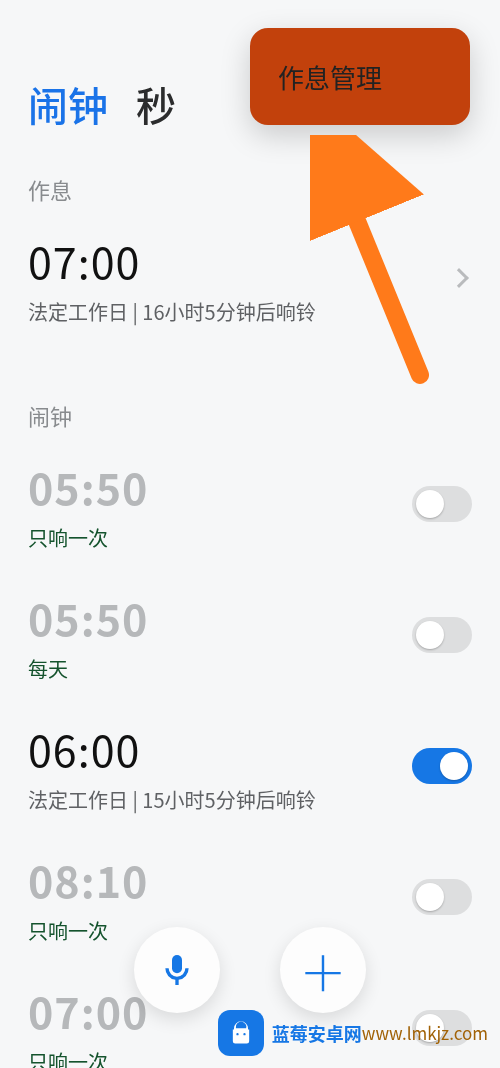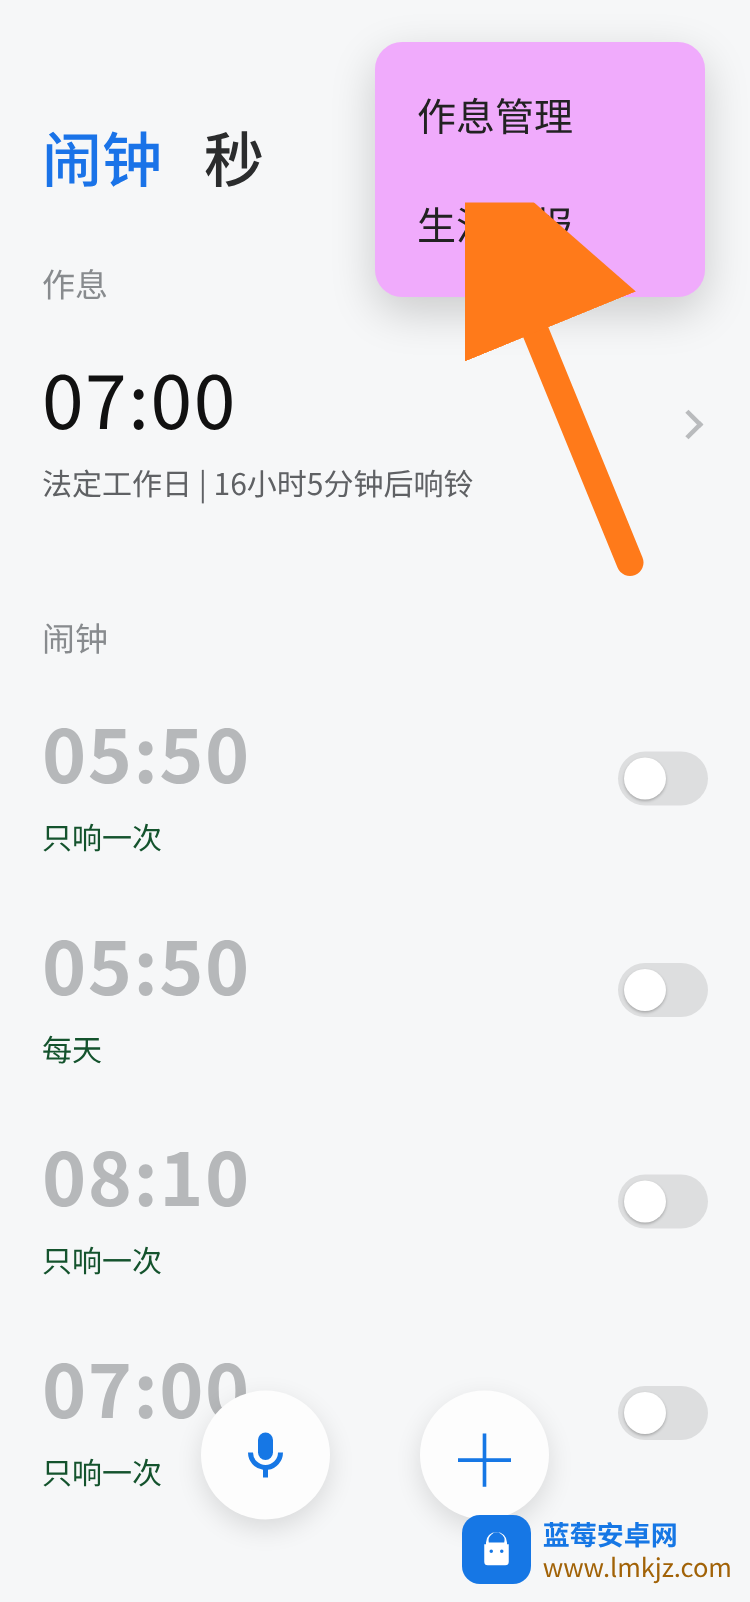--- a/index.html
+++ b/index.html
@@ -11,21 +11,21 @@
     .tab-active { color: #1a73e8; }
     .tab-inactive { color: #2b2c2d; }
 
     
     .section-label { font-size: 22px; color: #888b8e; padding: 40px 28px 8px 28px; }
     .section-label.small-gap { padding-top: 55px; }
 
     
     .row { display: flex; align-items: center; padding: 16px 28px 18px 28px; }
     .row-left { flex: 1 1 auto; }
-    .time { font-size: 50px; font-weight: 400; letter-spacing: 1px; }
+    .time { font-size: 43px; font-weight: 400; letter-spacing: 1px; }
     .time.on  { color: #111; }
     .time.off { color: #b6b8ba; font-weight: bold; }
     .sub { font-size: 20px; margin-top: 6px; }
     .sub.on  { color: #5f6164; }
     .sub.off { color: #14532d; }
 
     
     .chevron { width: 14px; height: 14px; border-right: 3px solid #b9bbbd; border-bottom: 3px solid #b9bbbd; transform: rotate(-45deg); margin-right: 6px; }
 
     
@@ -36,30 +36,30 @@
     .toggle.off .knob { left: 4px; }
     .toggle.on  .knob { right: 4px; }
 
     
     .fab-wrap { position: absolute; bottom: 55px; left: 0; right: 0; display: flex; justify-content: center; gap: 60px; }
     .fab { width: 86px; height: 86px; border-radius: 50%; background: #fdfdfd; box-shadow: 0 6px 18px rgba(0,0,0,.12); display: flex; align-items: center; justify-content: center; }
     .mic-svg { width: 40px; height: 40px; }
     .plus { color: #1677e5; font-size: 48px; font-weight: 300; line-height: 1; }
 
     
-    .menu { position: absolute; top: 28px; right: 30px; width: 220px; background: #f0abfc; border-radius: 18px; box-shadow: 0 10px 30px rgba(0,0,0,.18); padding: 12px 0; }
+    .menu { position: absolute; top: 28px; right: 30px; width: 220px; background: #c2410c; border-radius: 18px; box-shadow: 0 10px 30px rgba(0,0,0,.18); padding: 12px 0; }
     .menu-item { font-size: 26px; color: #222; padding: 18px 28px; }
 
     
     .arrow-svg { position: absolute; top: 135px; left: 310px; width: 130px; height: 250px; pointer-events: none; }
 
     
     .wm { position: absolute; right: 12px; bottom: 12px; display: flex; align-items: center; gap: 8px; }
     .wm-badge { width: 46px; height: 46px; border-radius: 12px; background: #1677e5; display: flex; align-items: center; justify-content: center; }
-    .wm-text { display: flex; flex-direction: column; line-height: 1.15; }
+    .wm-text { display: flex; flex-direction: row; line-height: 1.15; }
     .wm-title { font-size: 18px; font-weight: 700; color: #1677e5; }
     .wm-url   { font-size: 17px; color: #a16207; }
   </style>
 </head>
 <body>
 
 <div class="screen">
 
   <div class="tabs">
     <span class="tab-active">闹钟</span>
@@ -90,20 +90,29 @@
   <div class="row">
     <div class="row-left">
       <div class="time off">05:50</div>
       <div class="sub off">每天</div>
     </div>
     <span class="toggle off">
         <span class="knob"></span>
       </span>
   </div>
 
+  <div class="row">
+    <div class="row-left">
+      <div class="time on">06:00</div>
+      <div class="sub on">法定工作日 | 15小时5分钟后响铃</div>
+    </div>
+    <span class="toggle on">
+        <span class="knob"></span>
+      </span>
+  </div>
 
   <div class="row">
     <div class="row-left">
       <div class="time off">08:10</div>
       <div class="sub off">只响一次</div>
     </div>
     <span class="toggle off">
         <span class="knob"></span>
       </span>
   </div>
@@ -125,21 +134,20 @@
         <path fill="#1677e5" d="M17 11a5 5 0 0 1-10 0H5a7 7 0 0 0 6 6.92V21h2v-3.08A7 7 0 0 0 19 11h-2z"></path>
       </svg>
     </div>
     <div class="fab">
       <span class="plus">＋</span>
     </div>
   </div>
 
   <div class="menu">
     <div class="menu-item">作息管理</div>
-    <div class="menu-item">生活早报</div>
   </div>
 
   <svg class="arrow-svg" viewBox="0 0 130 250">
     <defs>
       <marker id="ah" viewBox="0 0 10 10" refX="5" refY="5" markerWidth="8" markerHeight="8" orient="auto-start-reverse">
         <path d="M0,0 L10,5 L0,10 z" fill="#ff7a1a"></path>
       </marker>
     </defs>
     <path d="M110,240 L20,20" stroke="#ff7a1a" stroke-width="18" marker-end="url(#ah)" stroke-linecap="round"></path>
   </svg>

